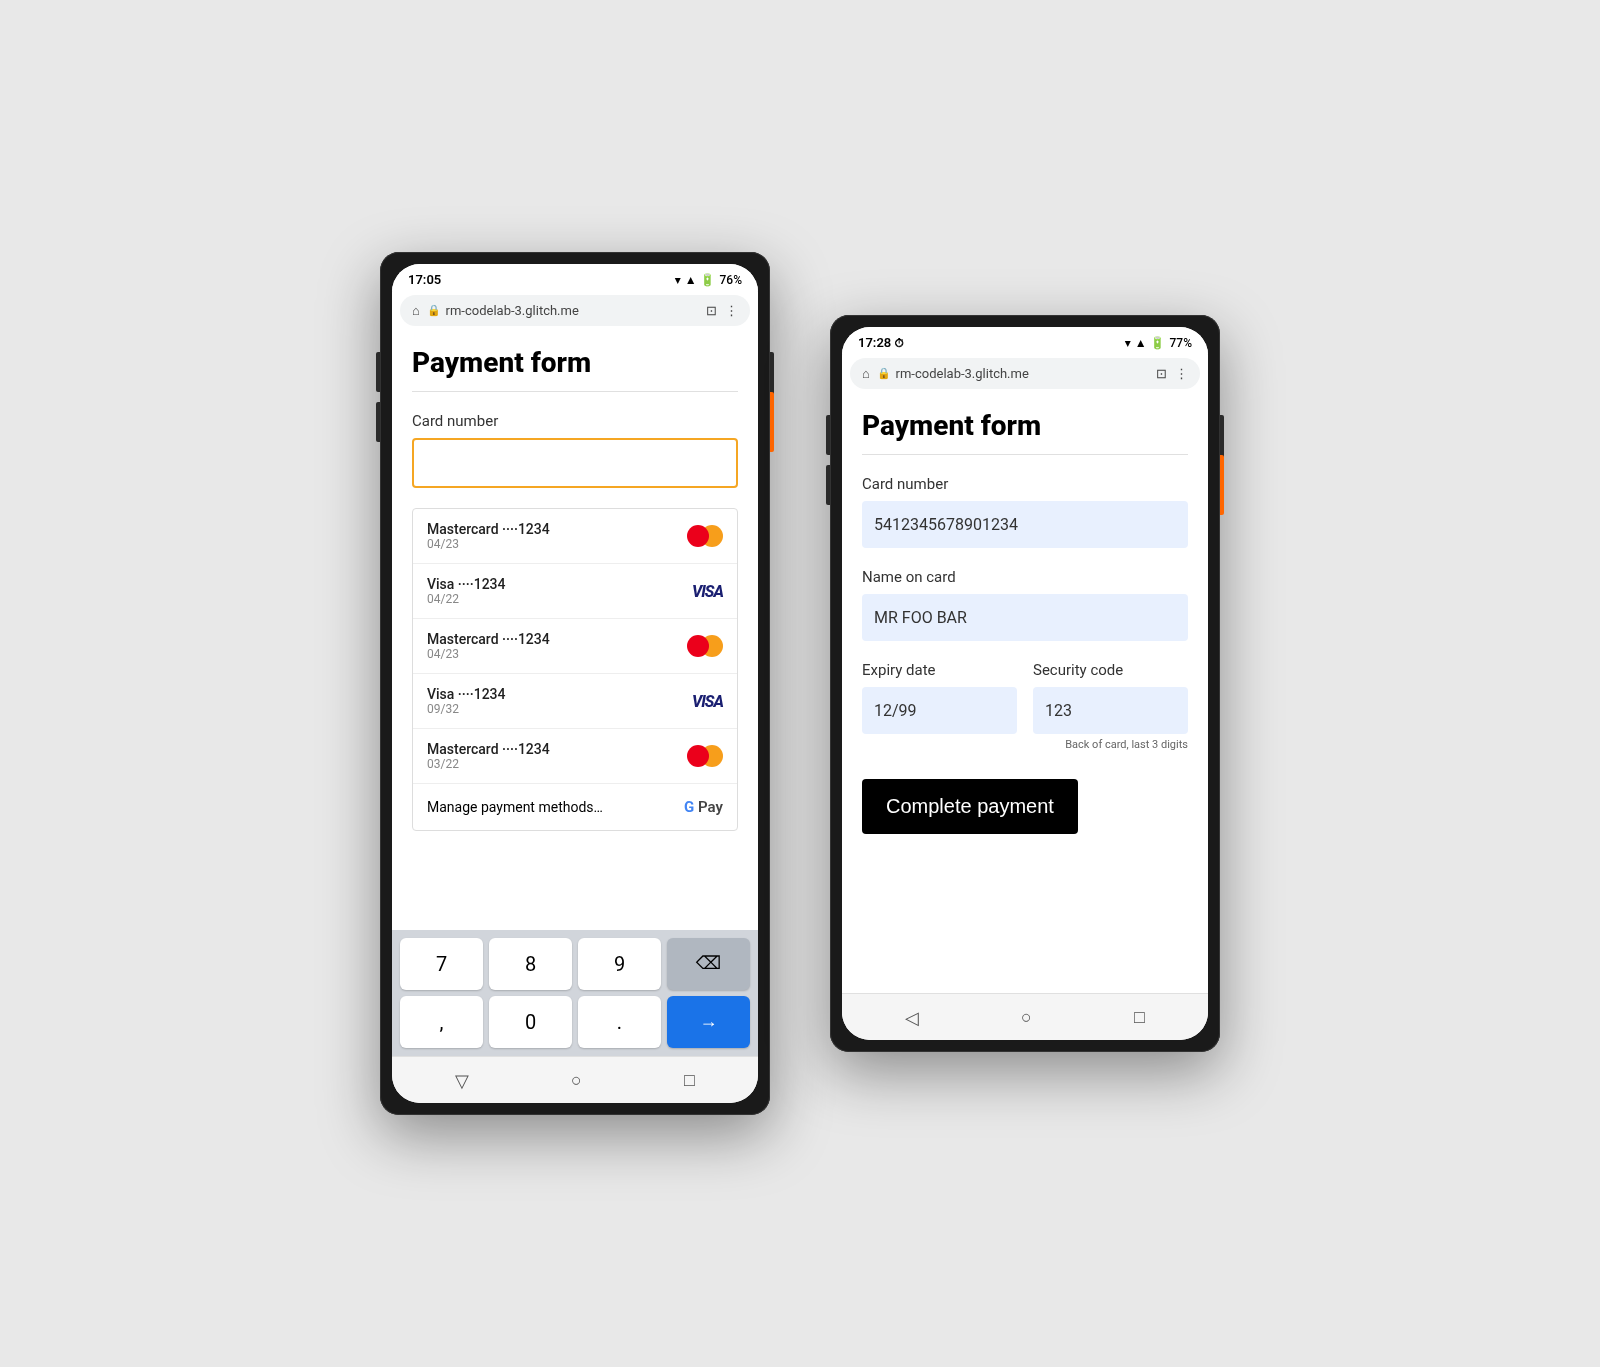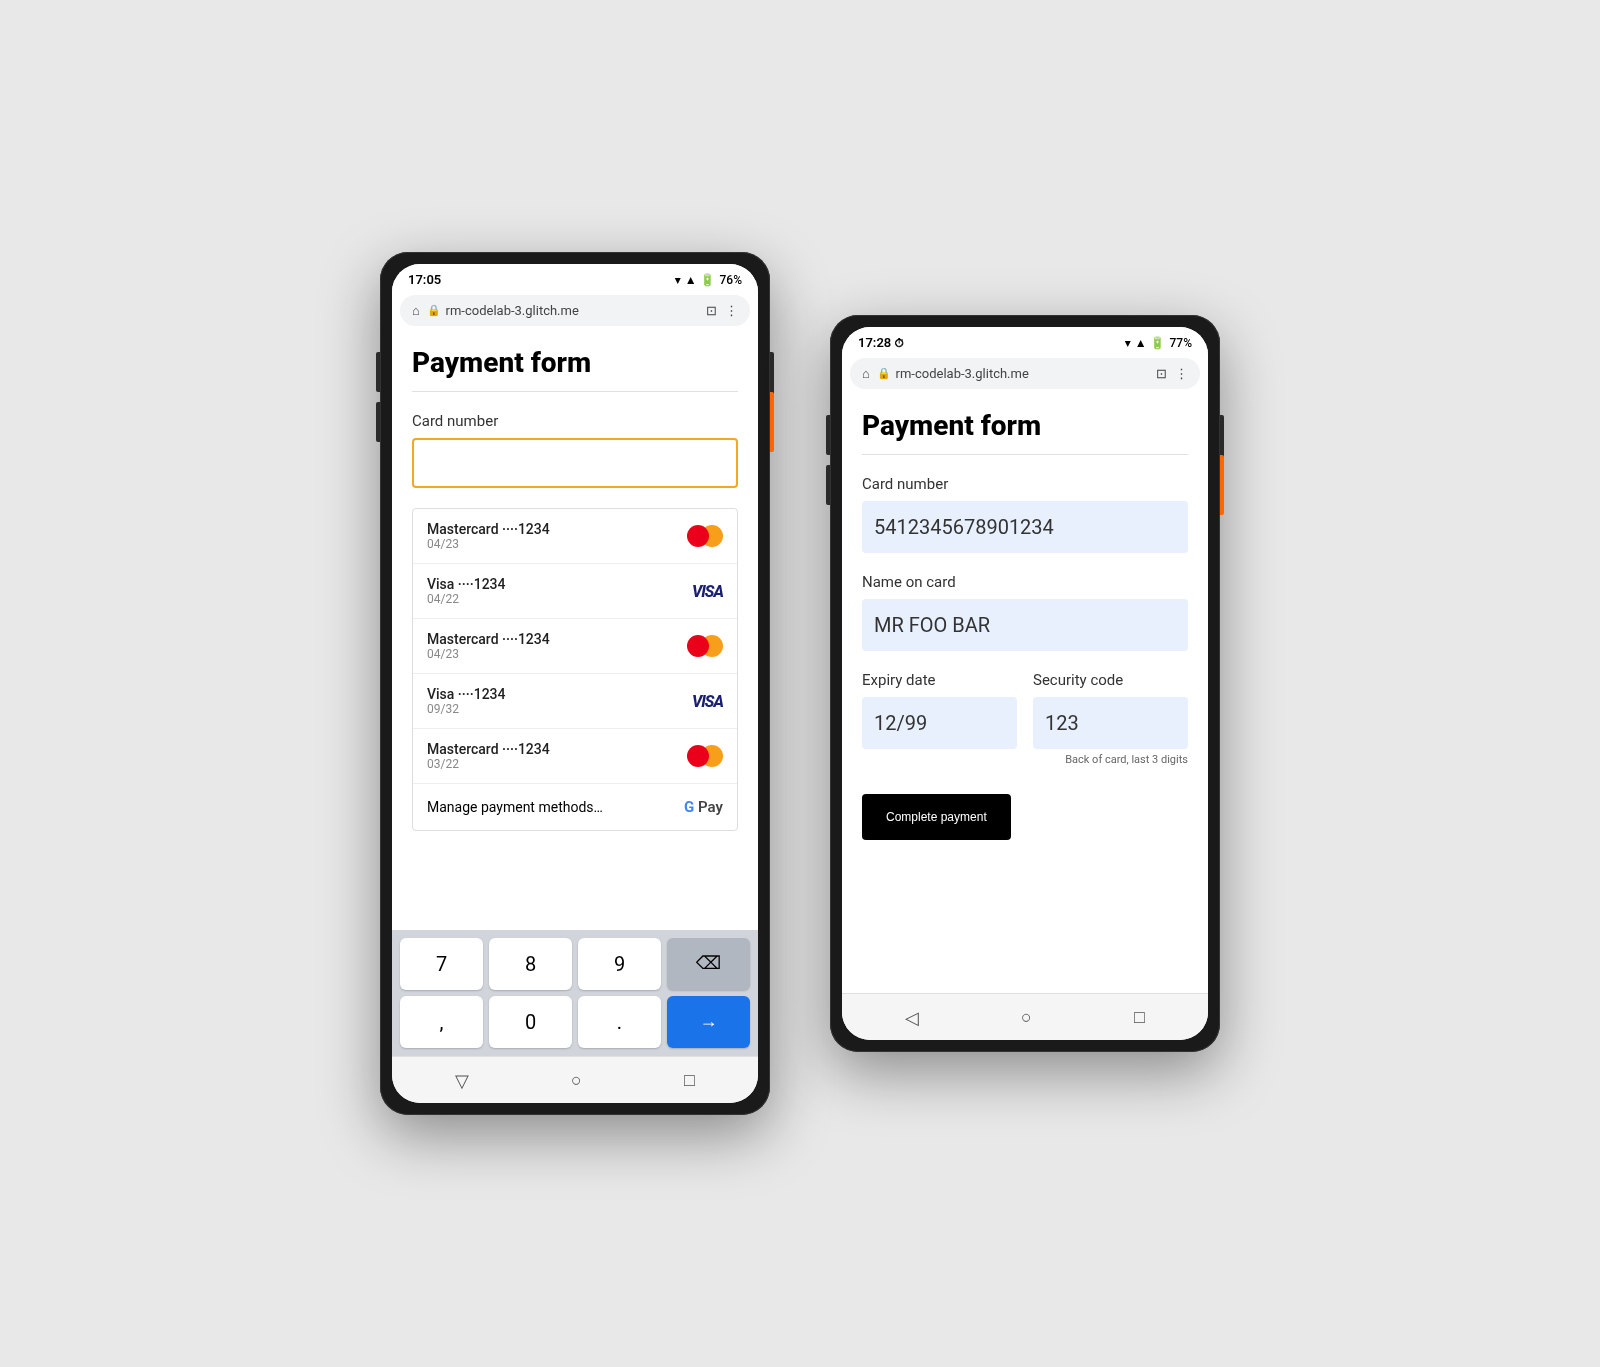--- a/index.html
+++ b/index.html
@@ -14,21 +14,21 @@
       padding: 40px;
     }
 
     .phone-wrapper {
       position: relative;
       width: 390px;
     }
 
     .phone-frame {
       background: #1a1a1a;
-      border-radius: 28px;
+      border-radius: 19px;
       padding: 12px;
       box-shadow: 0 20px 60px rgba(0,0,0,0.4), inset 0 0 0 1px #333;
       position: relative;
     }
 
     .phone-screen {
       background: white;
       border-radius: 28px;
       overflow: hidden;
       position: relative;
@@ -254,21 +254,21 @@
       color: #555;
       cursor: pointer;
     }
 
     
     .filled-input {
       background: #e8f0fe;
       border: none;
       border-radius: 4px;
       padding: 14px 12px;
-      font-size: 20px;
+      font-size: 16px;
       width: 100%;
       color: #333;
       margin-bottom: 0;
     }
 
     .field-group {
       margin-bottom: 20px;
     }
 
     .two-col {
@@ -283,21 +283,21 @@
       text-align: right;
       margin-top: 4px;
     }
 
     .complete-btn {
       background: #000;
       color: white;
       border: none;
       border-radius: 4px;
       padding: 16px 24px;
-      font-size: 12px;
+      font-size: 20px;
       font-weight: 500;
       cursor: pointer;
       margin-top: 8px;
       width: auto;
     }
 
     .phone-side-btn {
       position: absolute;
       right: -4px;
       top: 140px;

